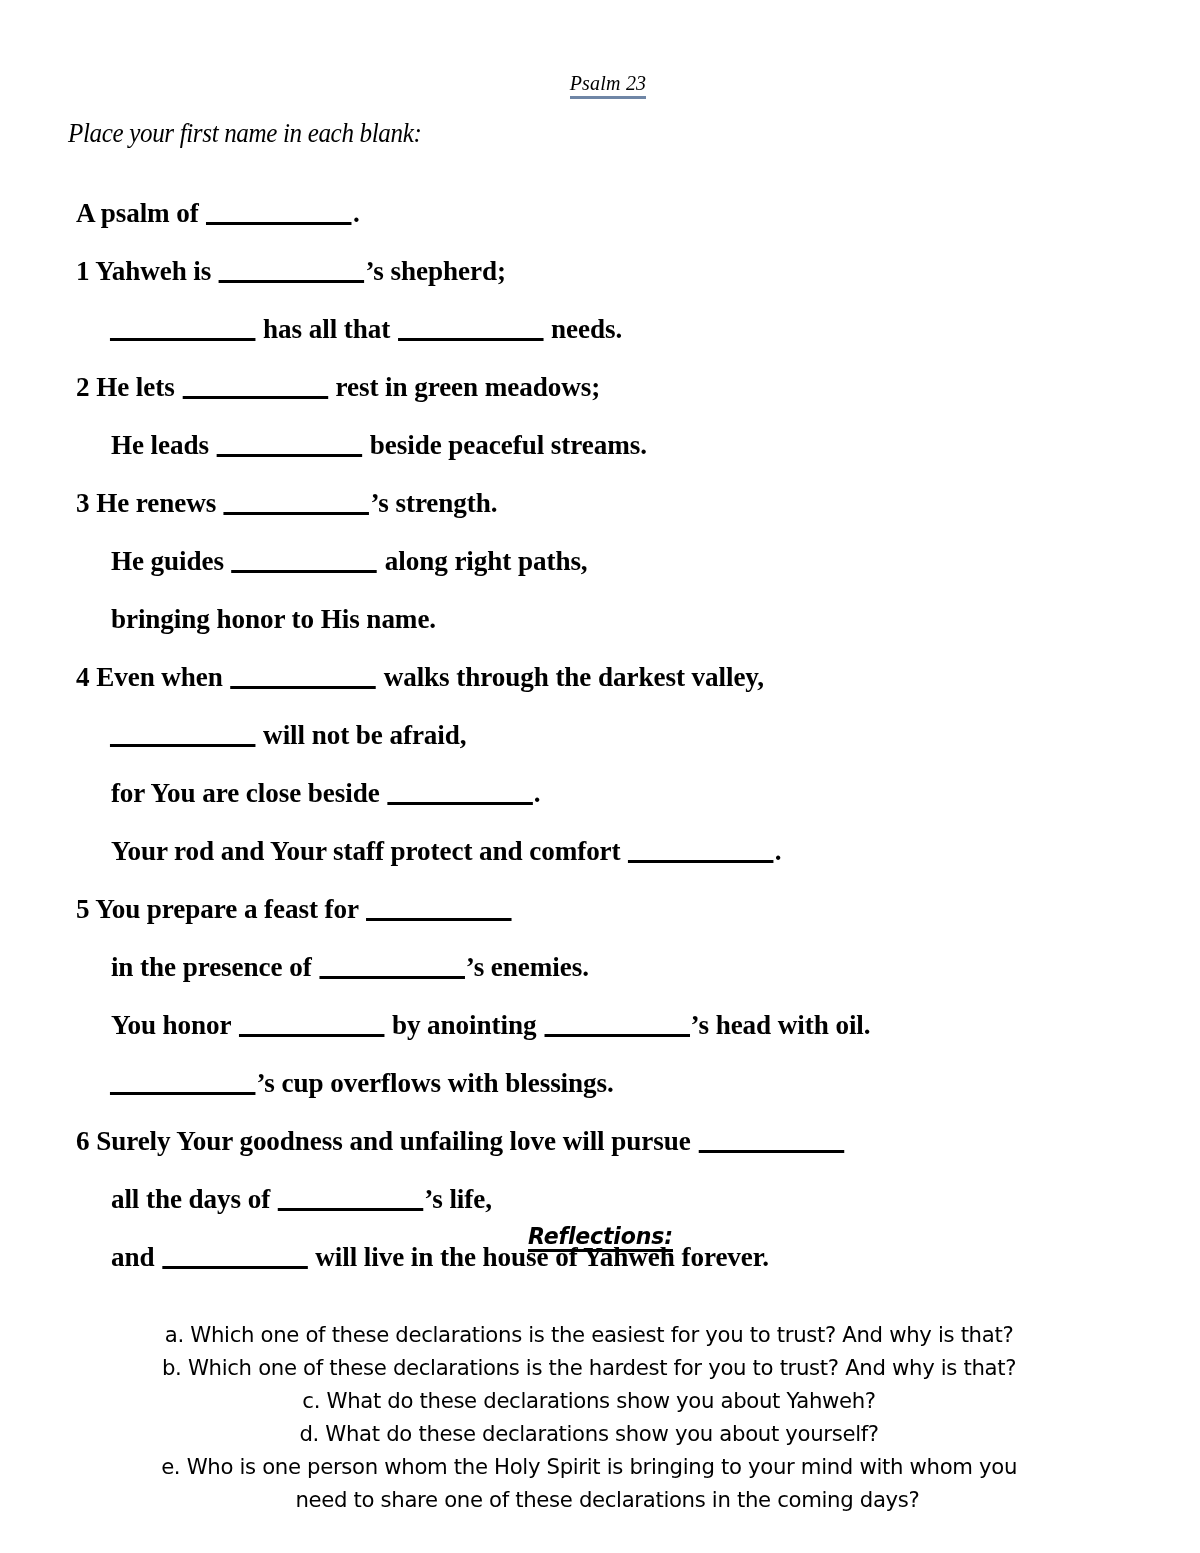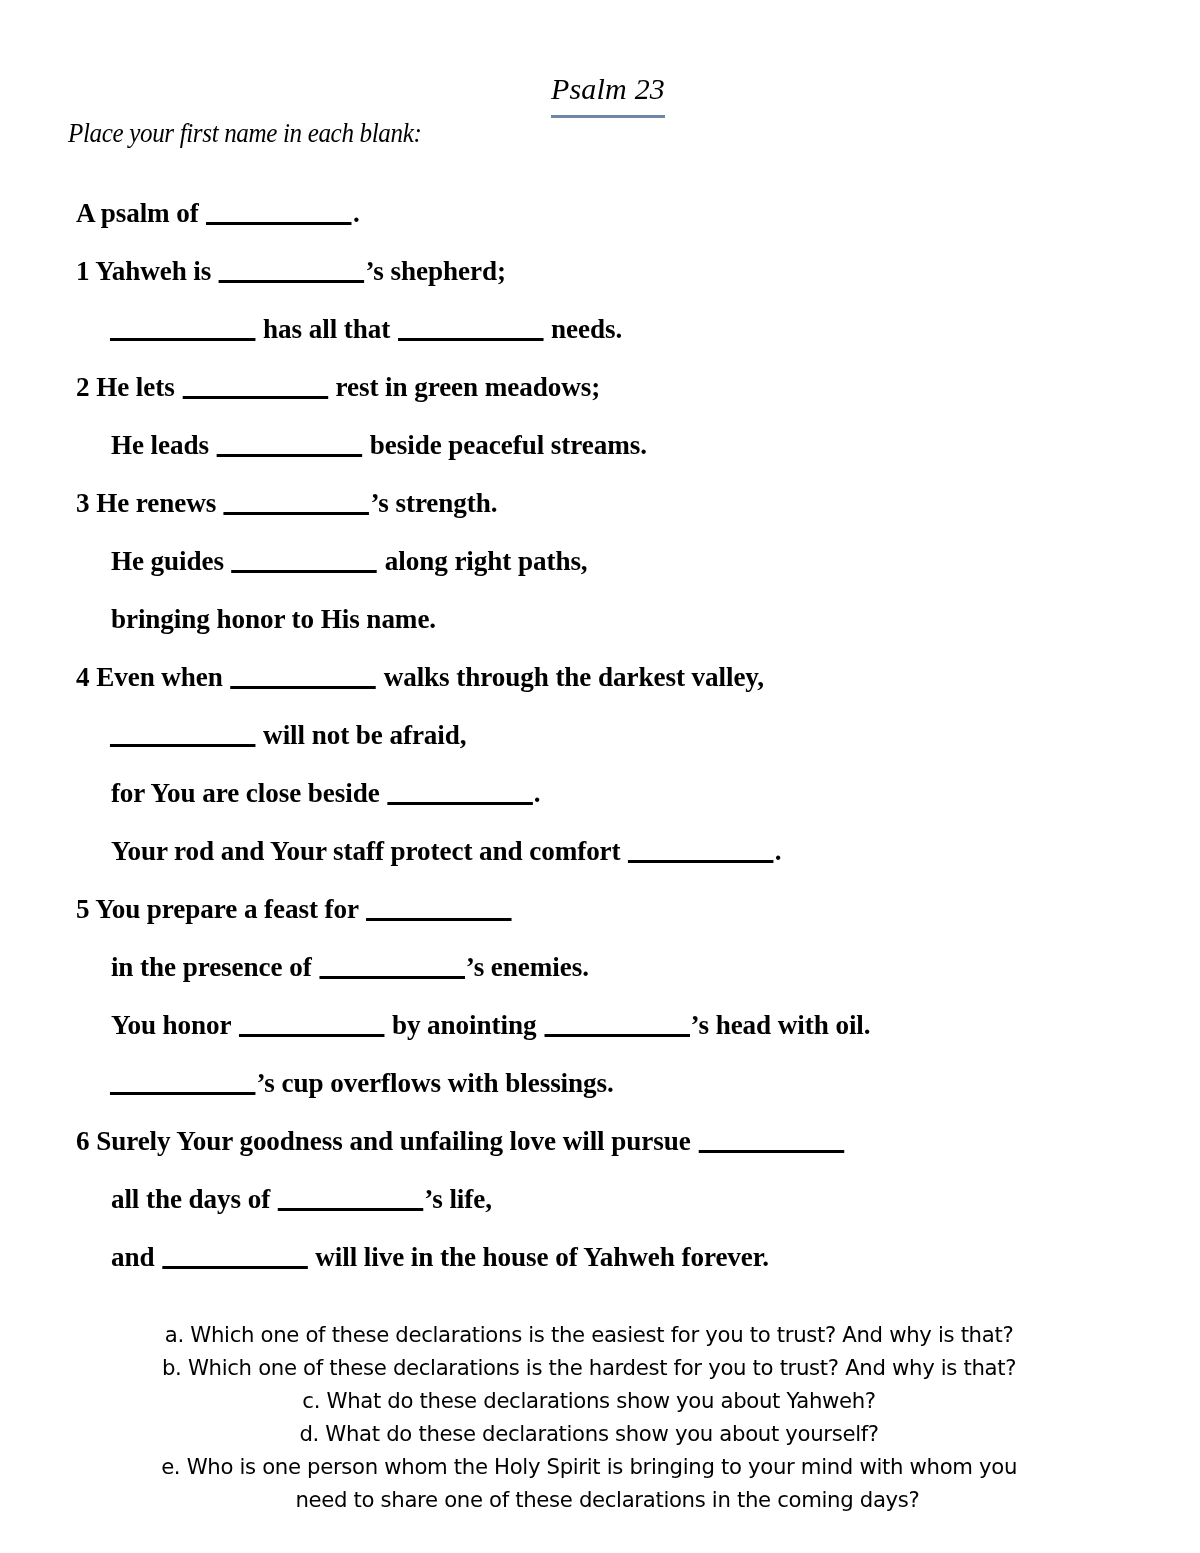--- a/index.html
+++ b/index.html
@@ -31,24 +31,24 @@
     left: 0;
     width: 1200px;
     text-align: center;
     padding-left: 8px;
   }
   .title {
     display: inline-block;
     font-family: "Liberation Serif", "DejaVu Serif", serif;
     font-style: italic;
     font-weight: 400;
-    font-size: 30px;
+    font-size: 20px;
     letter-spacing: 0.2px;
     line-height: 1.1;
-    padding-bottom: 10px;
+    padding-bottom: 2px;
     border-bottom: 3px solid #6f86a6;
   }
 
   
   .instruction {
     position: absolute;
     top: 118px;
     left: 68px;
     font-family: "Liberation Serif", "DejaVu Serif", serif;
     font-style: italic;
@@ -156,20 +156,23 @@
       <div class="vline ind1"><span>Your rod and Your staff protect and comfort </span><span class="blank b-lg"></span><span>.</span></div>
       <div class="vline"><span>5 You prepare a feast for </span><span class="blank b-lg"></span></div>
       <div class="vline ind1"><span>in the presence of </span><span class="blank b-lg"></span><span>’s enemies.</span></div>
       <div class="vline ind1"><span>You honor </span><span class="blank b-lg"></span><span> by anointing </span><span class="blank b-lg"></span><span>’s head with oil.</span></div>
       <div class="vline ind2"><span class="blank b-lg"></span><span>’s cup overflows with blessings.</span></div>
       <div class="vline"><span>6 Surely Your goodness and unfailing love will pursue </span><span class="blank b-lg"></span></div>
       <div class="vline ind1"><span>all the days of </span><span class="blank b-lg"></span><span>’s life,</span></div>
       <div class="vline ind1"><span>and </span><span class="blank b-lg"></span><span> will live in the house of Yahweh forever.</span></div>
     </div>
 
+  <div class="reflections-head">
+    <span class="rtxt">Reflections:</span>
+  </div>
 
   <div class="reflections-list">
       <div class="rline">a. Which one of these declarations is the easiest for you to trust? And why is that?</div>
       <div class="rline">b. Which one of these declarations is the hardest for you to trust? And why is that?</div>
       <div class="rline">c. What do these declarations show you about Yahweh?</div>
       <div class="rline">d. What do these declarations show you about yourself?</div>
       <div class="rline">e. Who is one person whom the Holy Spirit is bringing to your mind with whom you</div>
       <div class="rline cont">need to share one of these declarations in the coming days?</div>
     </div>
 

